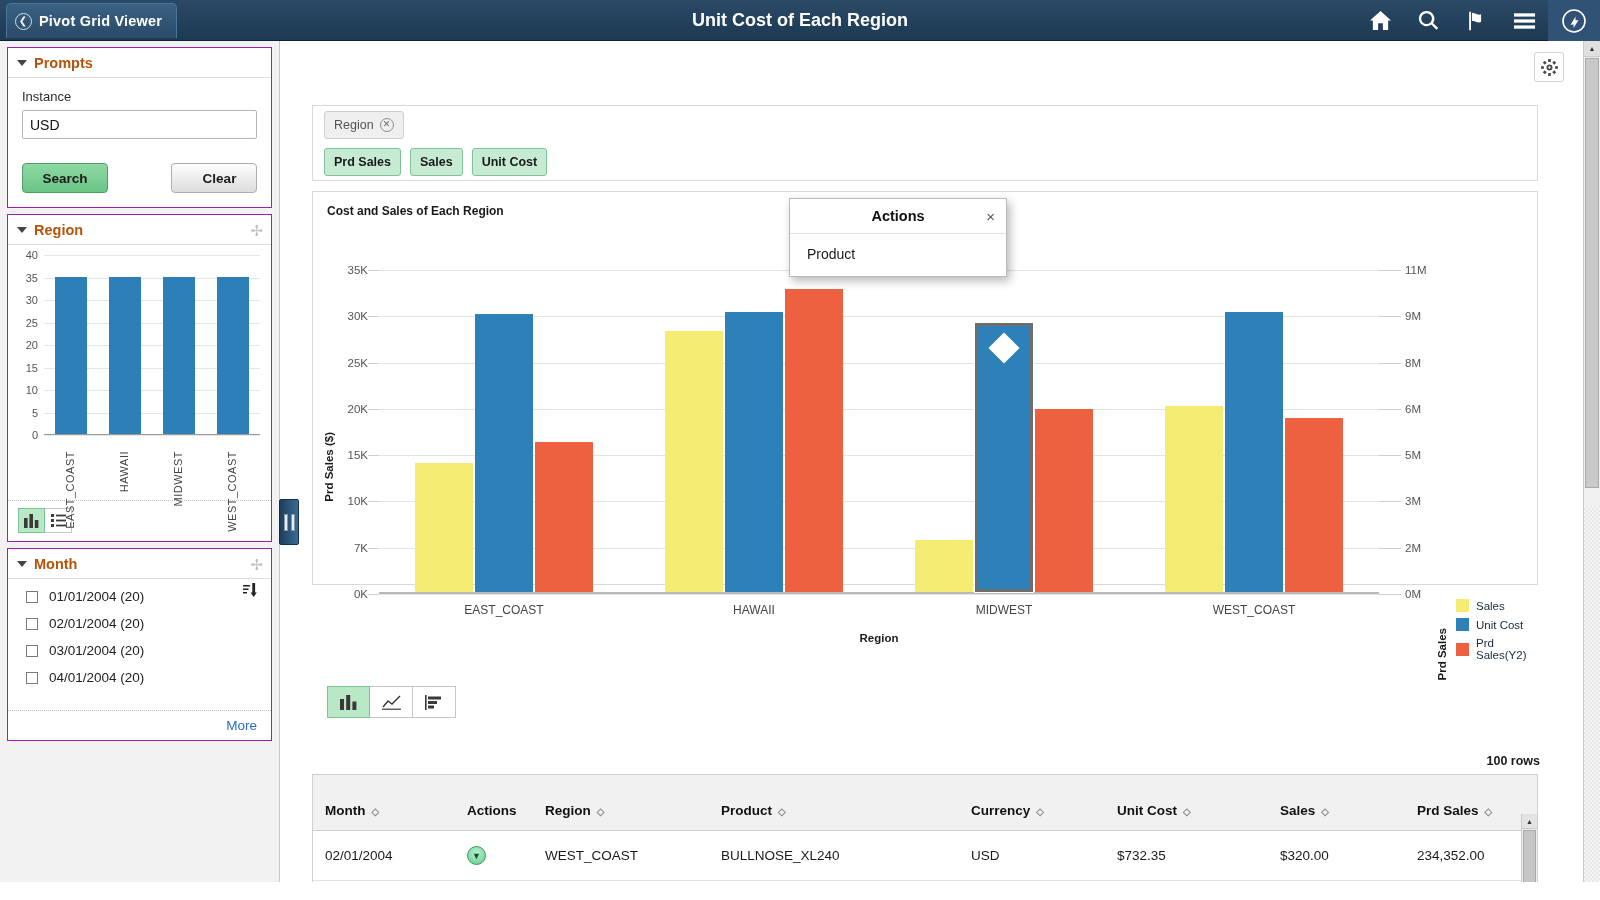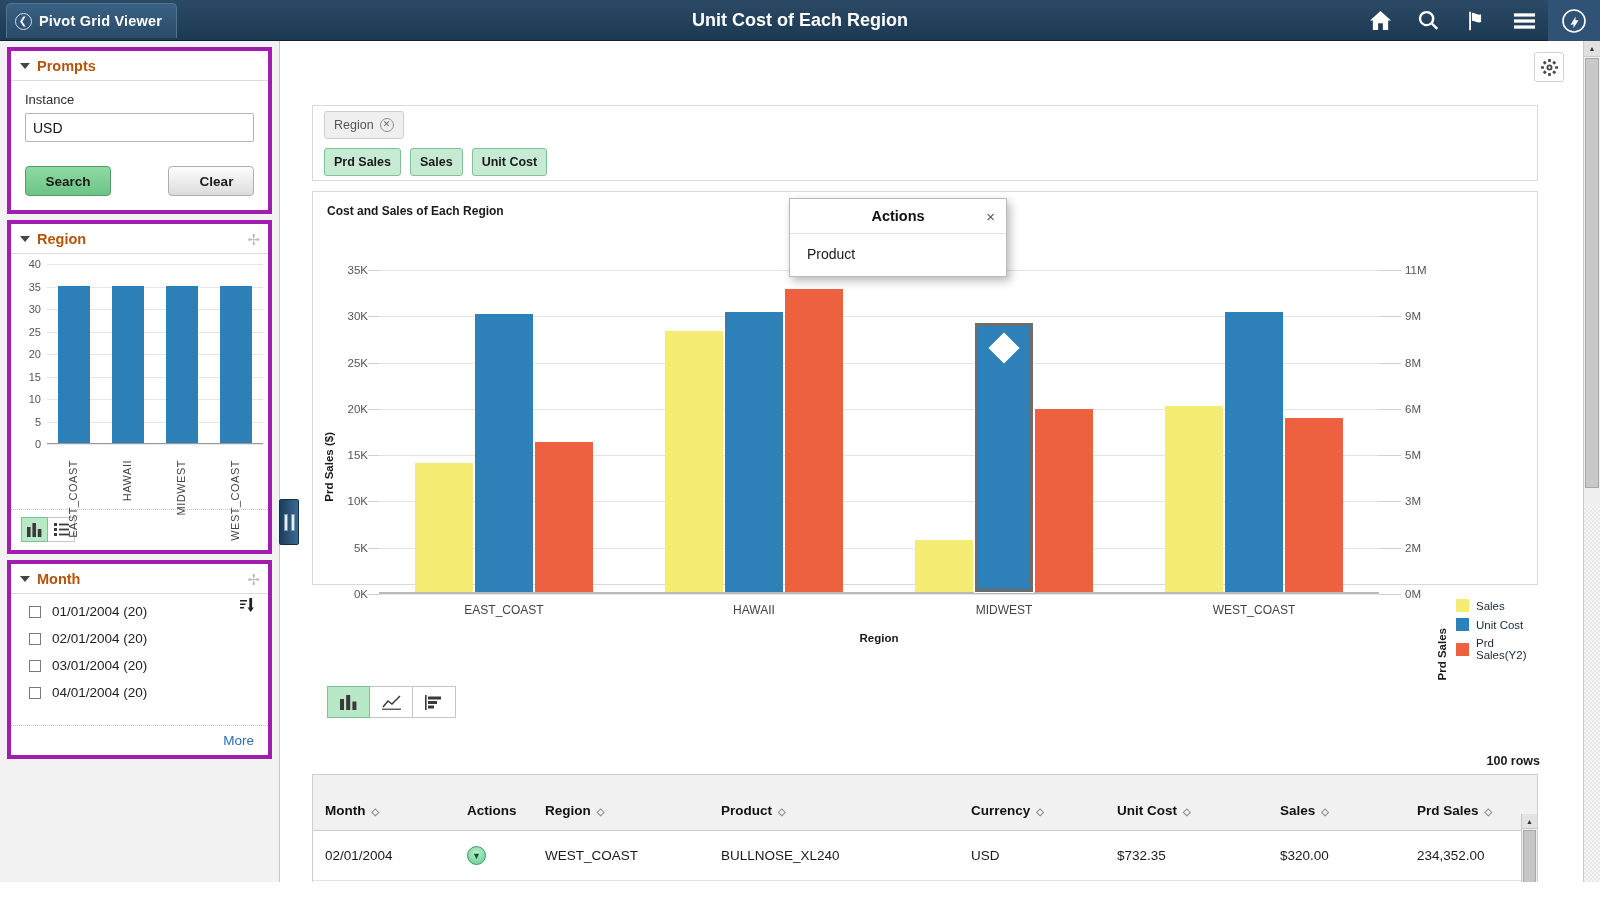--- a/index.html
+++ b/index.html
@@ -67,21 +67,21 @@
   .sidebar {
     position: absolute; left: 0; top: 41px;
     width: 280px; height: 841px;
     background: #f2f2f2;
     border-right: 1px solid #c8c8c8;
     overflow: hidden;
   }
   .panel {
     margin: 6px 7px 0 7px;
     background: #ffffff;
-    border: 4px solid #a21caf;
+    border: 1px solid #a21caf;
   }
   .panel-head {
     height: 30px;
     display: flex; align-items: center;
     padding: 0 9px;
     border-bottom: 1px solid #dcdcdc;
     position: relative;
   }
   .caret {
     width: 0; height: 0;
@@ -672,21 +672,21 @@
       <div class="axisline"></div>
       <div class="xaxis-title">Region</div>
     <div class="gridline" style="top: 324px;"></div>
         <div class="tickdash-l" style="top: 324px;"></div>
         <div class="tickdash-r" style="top: 324px;"></div>
         <div class="ytick-l" style="top: 324px;">0K</div>
         <div class="ytick-r" style="top: 324px;">0M</div>
         <div class="gridline" style="top: 277.714px;"></div>
         <div class="tickdash-l" style="top: 277.714px;"></div>
         <div class="tickdash-r" style="top: 277.714px;"></div>
-        <div class="ytick-l" style="top: 277.714px;">5K</div>
+        <div class="ytick-l" style="top: 277.714px;">7K</div>
         <div class="ytick-r" style="top: 277.714px;">2M</div>
         <div class="gridline" style="top: 231.429px;"></div>
         <div class="tickdash-l" style="top: 231.429px;"></div>
         <div class="tickdash-r" style="top: 231.429px;"></div>
         <div class="ytick-l" style="top: 231.429px;">10K</div>
         <div class="ytick-r" style="top: 231.429px;">3M</div>
         <div class="gridline" style="top: 185.143px;"></div>
         <div class="tickdash-l" style="top: 185.143px;"></div>
         <div class="tickdash-r" style="top: 185.143px;"></div>
         <div class="ytick-l" style="top: 185.143px;">15K</div>

